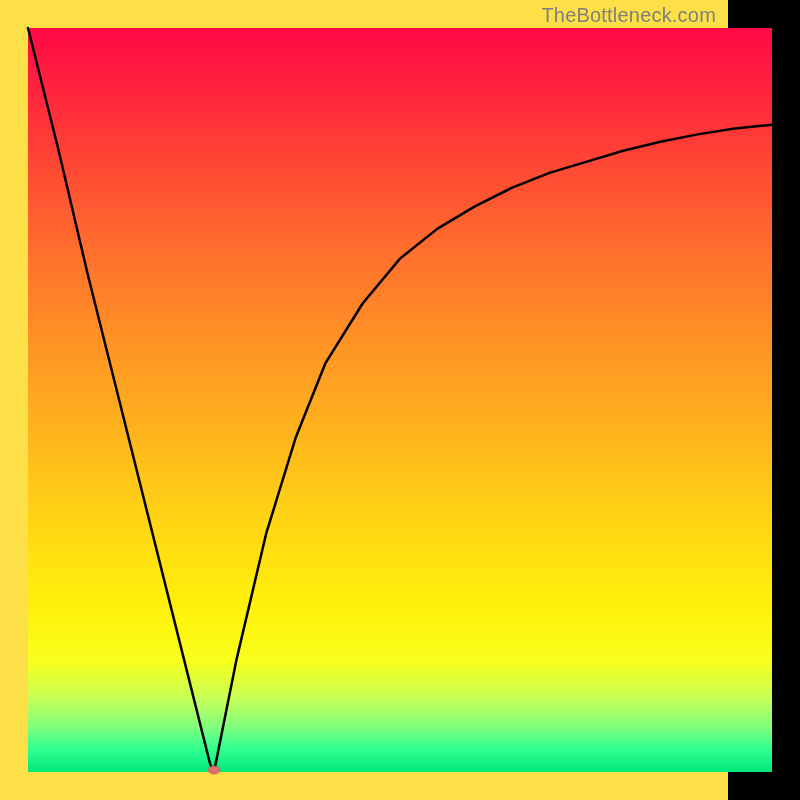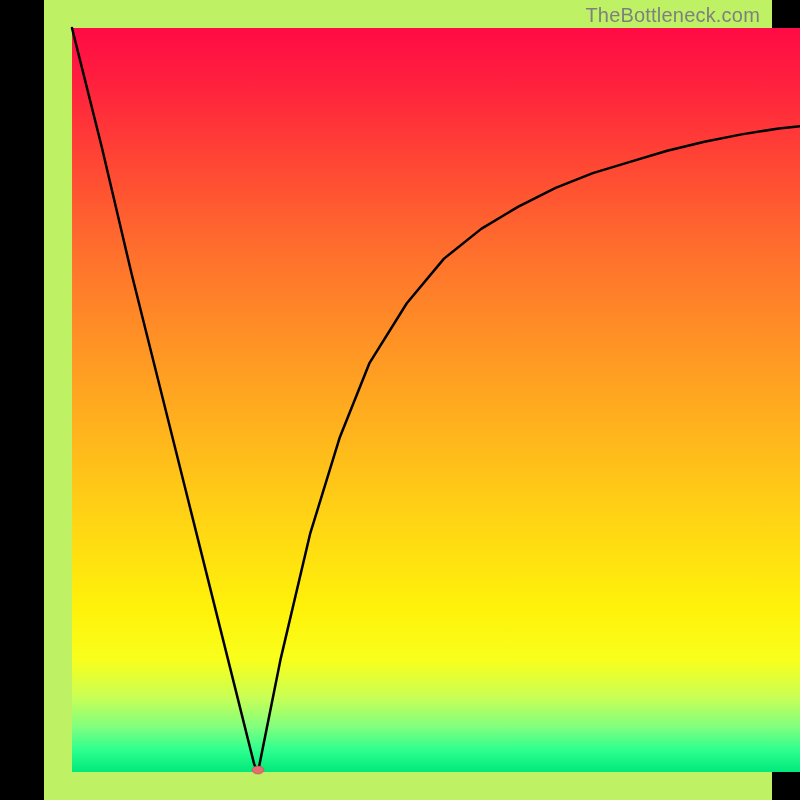--- a/index.html
+++ b/index.html
@@ -8,22 +8,21 @@
     width: 800px;
     height: 800px;
     background: #000000;
     overflow: hidden;
     font-family: Arial, Helvetica, sans-serif;
   }
   .frame {
     position: relative;
     width: 728px;
     height: 800px;
-    background: #bef264;
-    margin-left: 44px;
+    background: #fde047;
   }
   .plot-area {
     position: absolute;
     left: 28px;
     top: 28px;
     width: 744px;
     height: 744px;
     
     background: linear-gradient(
       to bottom,

